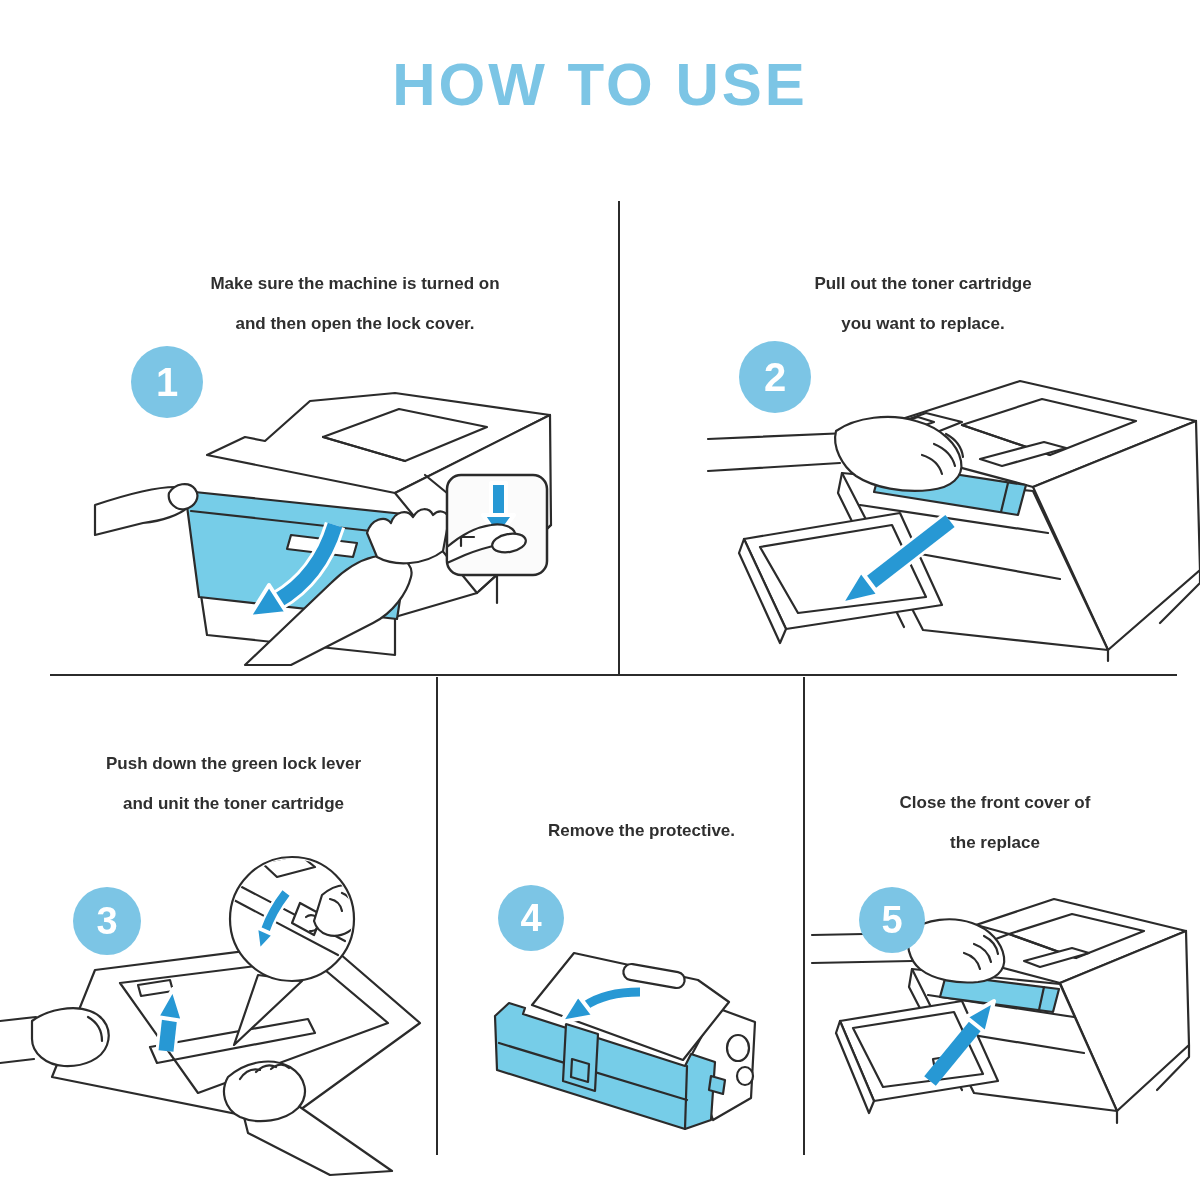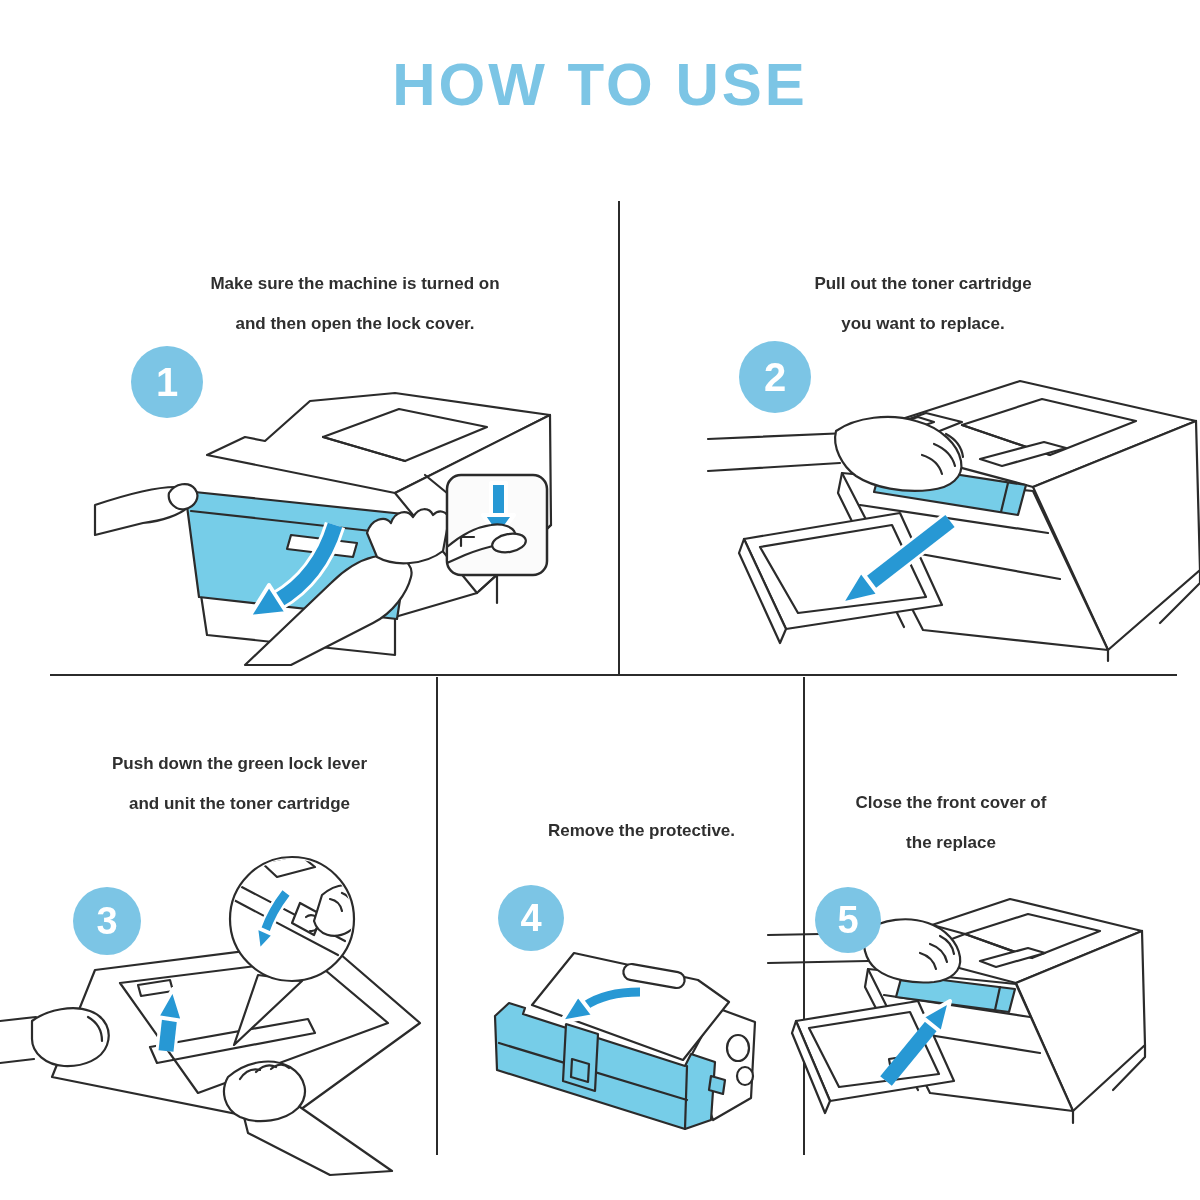--- a/index.html
+++ b/index.html
@@ -10,26 +10,26 @@
   .divider { position:absolute; background:var(--line); }
   #div-row1 { left:618px; top:201px; width:2px; height:474px; }
   #div-h    { left:50px;  top:674px; width:1127px; height:2px; }
   #div-b1   { left:436px; top:677px; width:2px; height:478px; }
   #div-b2   { left:803px; top:677px; width:2px; height:478px; }
   .panel { position:absolute; }
   #p1 { left:0;     top:200px; width:619px; height:475px; }
   #p2 { left:619px; top:200px; width:648px; height:475px;margin-left:48px; }
   #p3 { left:0;     top:677px; width:437px; height:523px; }
   #p4 { left:437px; top:677px; width:367px; height:523px;padding-left:40px; }
-  #p5 { left:760px; top:677px; width:396px; height:523px; }
+  #p5 { left:804px; top:677px; width:396px; height:523px; }
   .caption { position:absolute; text-align:center; font-size:17px; font-weight:bold;
              color:var(--text); line-height:40px; white-space:nowrap; }
   #p1 .caption { left:75px; width:560px; top:64px; }
   #p2 .caption { left:6px;  width:500px; top:64px; }
-  #p3 .caption { left:21px; width:437px; top:67px;text-align:center; }
+  #p3 .caption { left:15px; width:437px; top:67px;text-align:center; }
   #p4 .caption { left:21px; width:367px; top:134px; }
   #p5 .caption { left:-7px; width:396px; top:106px; }
   .badge { position:absolute; border-radius:50%; background:var(--accent); color:#ffffff;
            font-weight:bold; display:flex; align-items:center; justify-content:center; z-index:3; }
   #p1 .badge { left:131px; top:146px; width:72px; height:72px; font-size:40px; }
   #p2 .badge { left:72px;  top:141px; width:72px; height:72px; font-size:40px; }
   #p3 .badge { left:73px;  top:210px; width:68px; height:68px; font-size:38px; }
   #p4 .badge { left:61px;  top:208px; width:66px; height:66px; font-size:38px; }
   #p5 .badge { left:55px;  top:210px; width:66px; height:66px; font-size:38px; }
   svg.illus { position:absolute; overflow:visible; }

